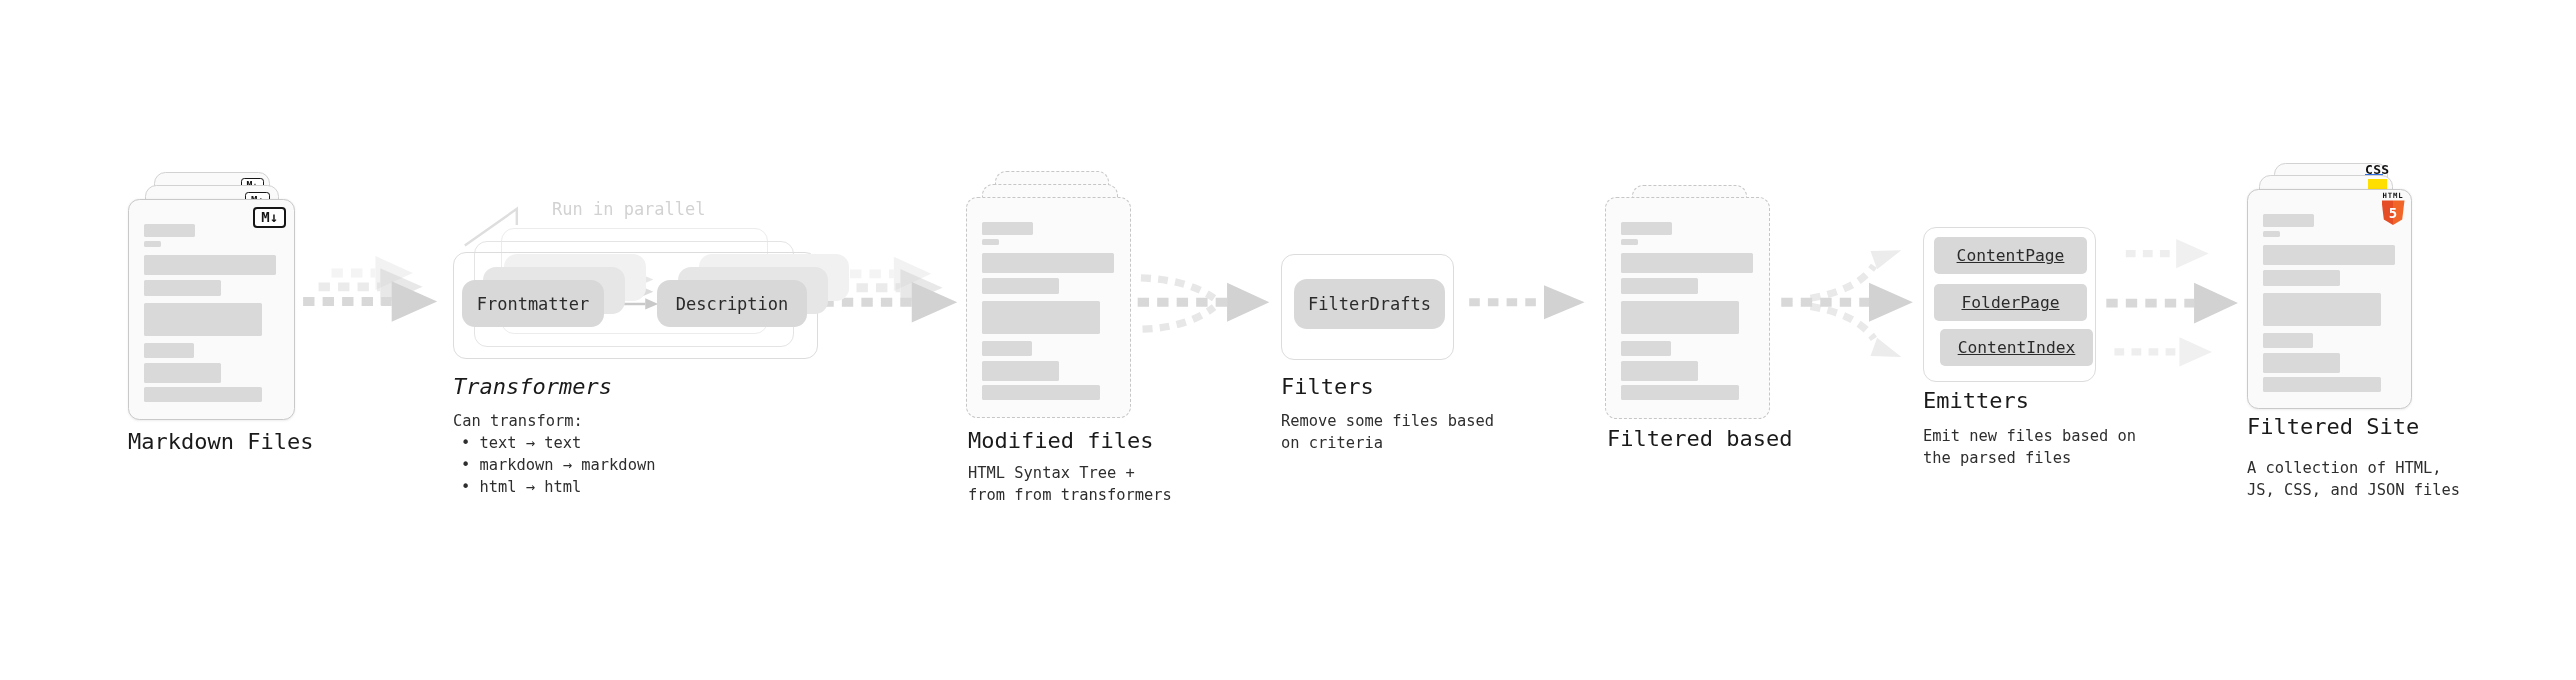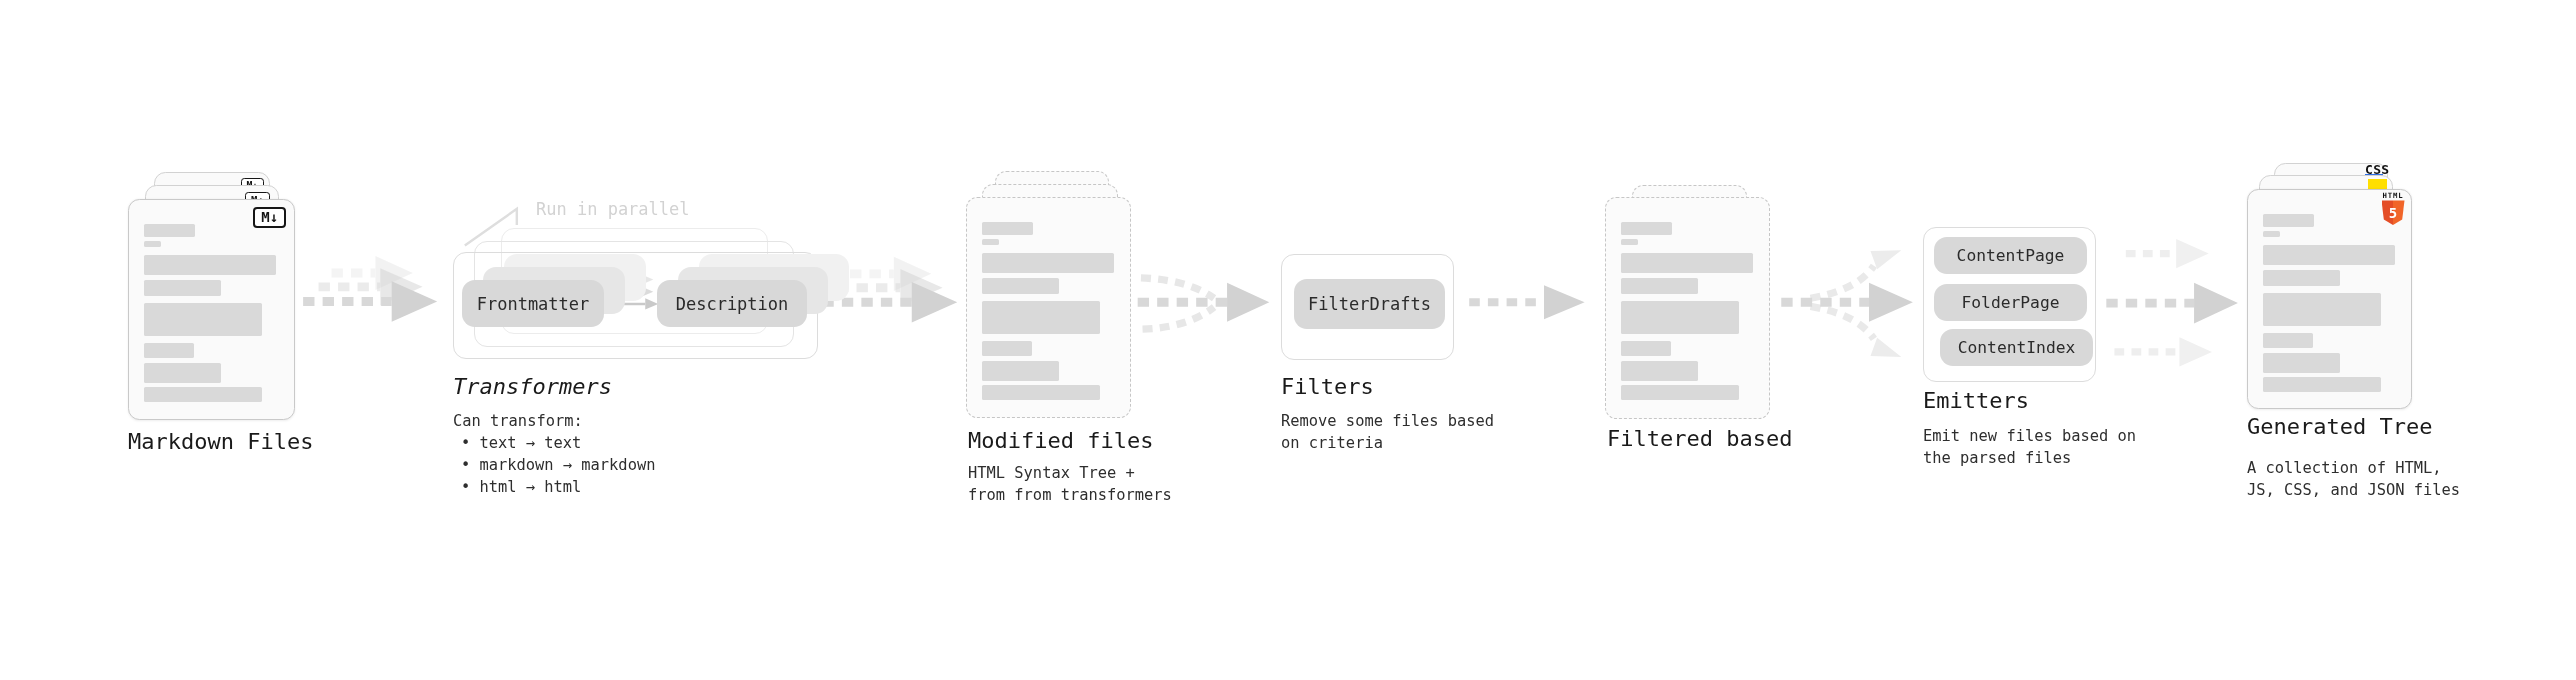--- a/index.html
+++ b/index.html
@@ -48,27 +48,27 @@
   .panel.echo1 { border-color: #e4e4e4; }
   .panel.echo2 { border-color: #ececec; }
 
   .pill {
     position: absolute; background: var(--pill-fill, #d8d8d8); border-radius: 13px;
     display: flex; align-items: center; justify-content: center;
     color: #2b2b2b; font-size: 17px; white-space: nowrap;
   }
   .pill.echo1 { background: #e6e6e6; }
   .pill.echo2 { background: #f1f1f1; }
-  .pill.emit { font-size: 16.3px; border-radius: 13px; }
+  .pill.emit { font-size: 16.3px; border-radius: 5px; text-decoration: underline; }
 
   .stage-title { position: absolute; font-size: 22px; font-weight: 500; color: #1a1a1a; white-space: nowrap; }
   .stage-desc  { position: absolute; font-size: 15.4px; color: #2e2e2e; line-height: 22px; white-space: nowrap; }
   .stage-desc ul { list-style: none; margin: 0; padding: 0 0 0 8.1px; }
   .stage-desc li { display: flex; gap: 9px; }
-  .annotation { position: absolute; font-size: 17px; color: var(--annotation, #d2d2d2); white-space: nowrap; }
+  .annotation { position: absolute; font-size: 17px; color: var(--annotation, #d2d2d2); white-space: nowrap; margin-left: 16px; }
 
   
   .css-badge { position: absolute; width: 18px; text-align: center; }
   .css-badge .t { font-size: 13px; line-height: 7.3px; font-weight: bold; color: #111; letter-spacing: 0.4px; }
   .css-badge .u { height: 3.3px; margin-top: 0.8px; background: var(--accent-css, #2f6fe4); }
   .js-badge { position: absolute; background: var(--accent-js, #ffdf00); }
   .html5-badge { position: absolute; width: 23px; text-align: center; }
   .html5-badge .t { font-size: 7.3px; line-height: 8.1px; font-weight: bold; letter-spacing: 0.8px; color: #111; }
   .html5-badge .shield {
     width: 23px; height: 24.4px; margin-top: 0.8px;
@@ -296,21 +296,21 @@
         <div class="bar"></div>
           <div class="bar"></div>
           <div class="bar"></div>
           <div class="bar"></div>
         <div class="bar"></div>
           <div class="bar"></div>
           <div class="bar"></div>
           <div class="bar"></div>
       </div>
     </div>
-    <div class="stage-title" style="left:2247px;top:414px;">Generated Tree</div>
+    <div class="stage-title" style="left:2247px;top:414px;">Filtered Site</div>
     <div class="stage-desc" style="left:2247px;top:457px;">
       <div>A collection of HTML,</div>
       <div>JS, CSS, and JSON files</div>
     </div>
   </div>
 
 </div>
 
 
 </body></html>

